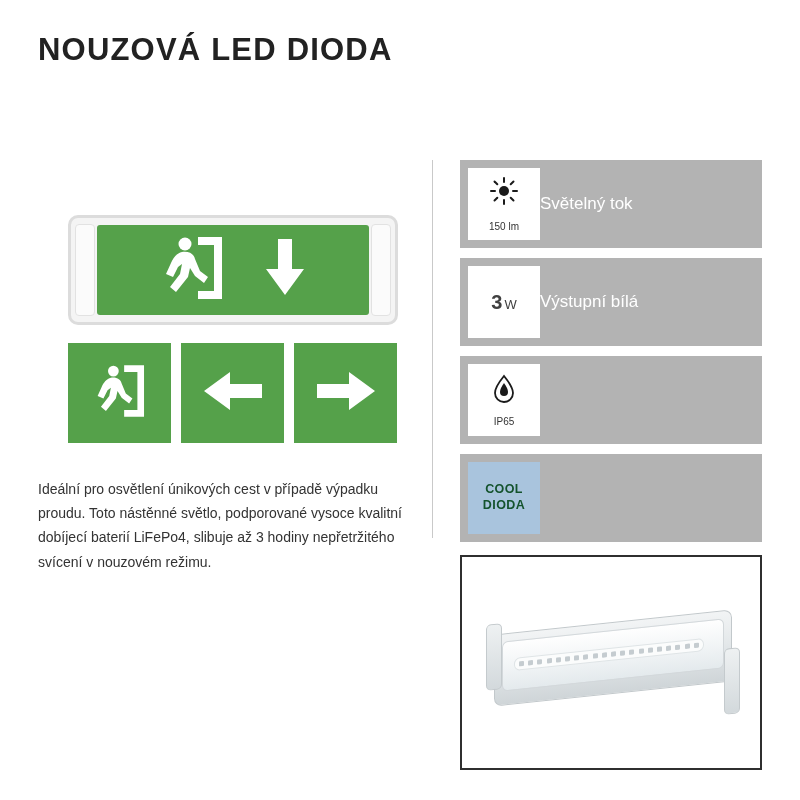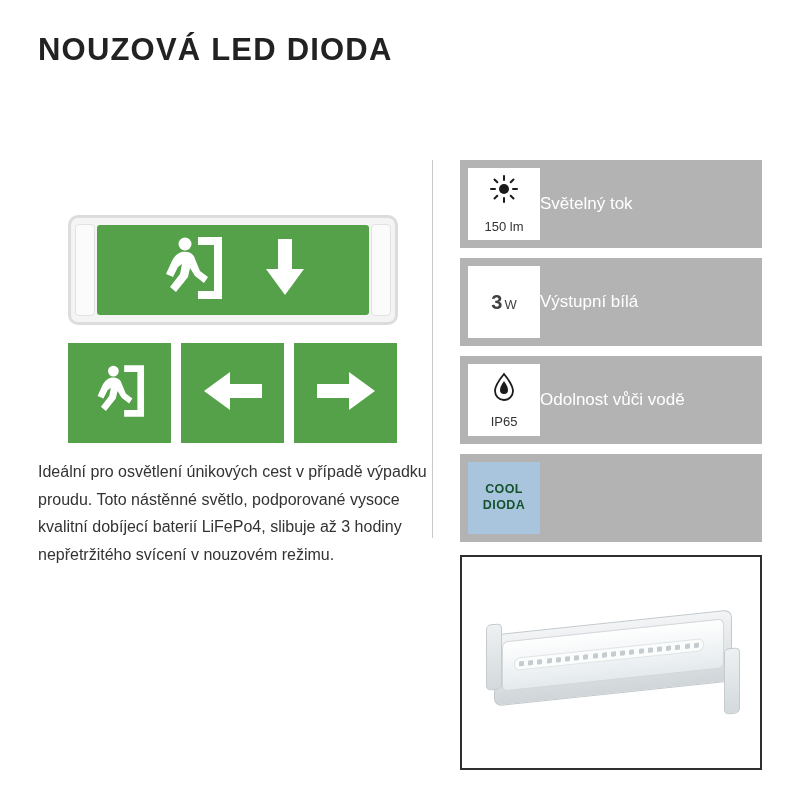--- a/index.html
+++ b/index.html
@@ -92,22 +92,22 @@
   
   .headline {
     margin-top: 42px;
     font-size: 29px;
     line-height: 1.22;
     color: #262626;
     font-weight: normal;
     max-width: 350px;
   }
   .body-text {
-    margin-top: 15px;
-    font-size: 16px;
+    margin-top: 34px;
+    font-size: 14px;
     line-height: 1.73;
     color: #333333;
     max-width: 395px;
   }
 
   
   .v-divider {
     position: absolute;
     left: 432px;
     top: 160px;
@@ -150,21 +150,21 @@
     font-size: 12.5px;
     line-height: 1.25;
     letter-spacing: .4px;
   }
   .spec-label {
     margin-left: 0;
     font-size: 17px;
     color: #ffffff;
   }
   .icon-sub {
-    font-size: 13px;
+    font-size: 10px;
     color: #333;
     margin-top: 12px;
   }
   .icon-watt {
     font-size: 20px;
     font-weight: bold;
     color: #404040;
   }
   .icon-watt span.unit {
     font-size: 13px;
@@ -344,21 +344,20 @@
   </div>
 
   <div class="spec-row">
     <div class="spec-icon">
       <svg width="24" height="30" viewBox="0 0 24 30">
         <path d="M12 2 C12 2 3 13 3 19 a9 9 0 0 0 18 0 C21 13 12 2 12 2 z" fill="none" stroke="#1a1a1a" stroke-width="1.8"></path>
         <path d="M12 9 C10 12 8 15 8 18 a4 4 0 0 0 8 0 c0 -3 -2 -6 -4 -9 z" fill="#1a1a1a"></path>
       </svg>
       <div class="icon-sub">IP65</div>
     </div>
-    <div class="spec-label">Odolnost vůči vodě</div>
   </div>
 
   <div class="spec-row">
     <div class="spec-icon cool">
       <div>COOL</div>
       <div>DIODA</div>
     </div>
   </div>
 </div>
 

